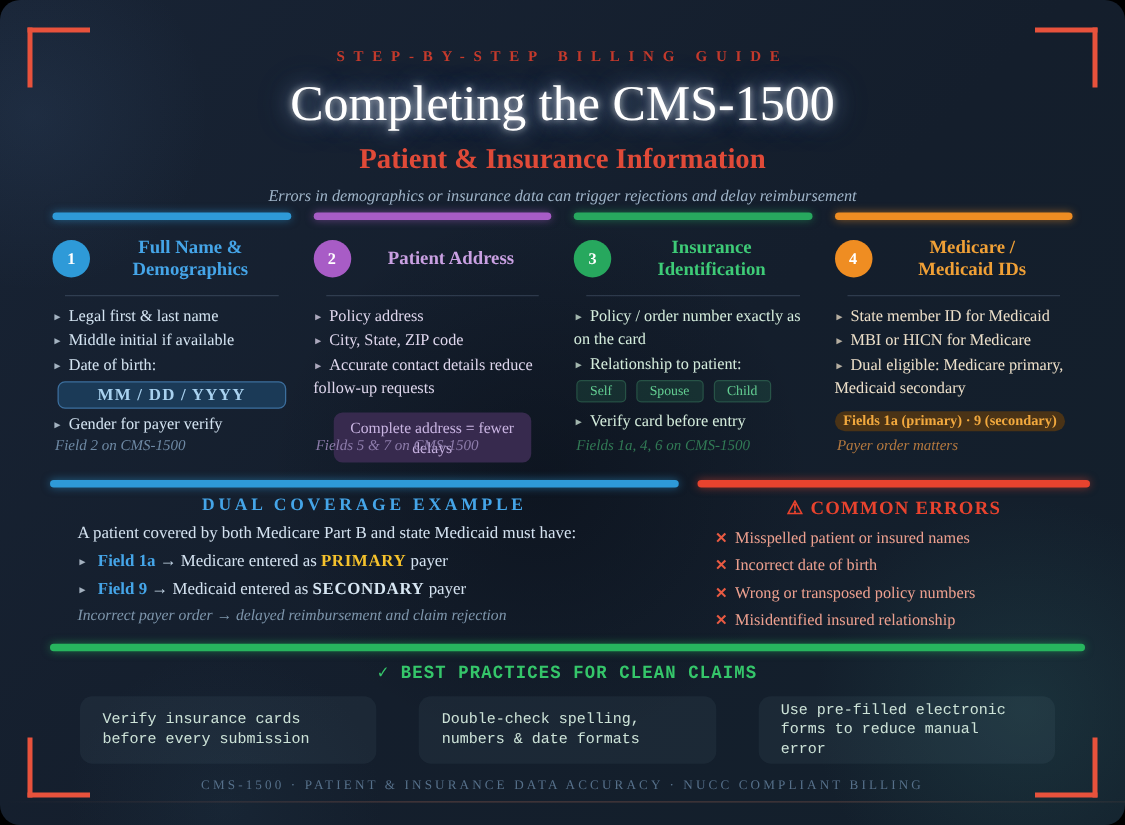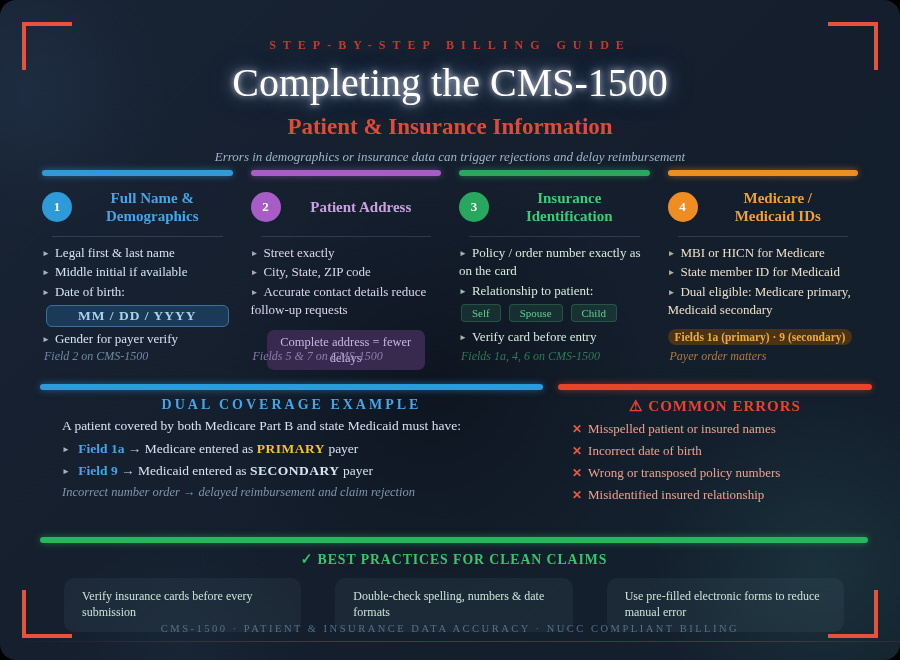--- a/index.html
+++ b/index.html
@@ -95,21 +95,21 @@
   .darrow { color:#c2d4e4; }
   .demph { font-weight:bold; letter-spacing:.5px; }
   .demph-gold { color:#f5c22c; }
   .demph-light { color:#d7e6f2; }
   .dual-note { font-size:12.5px; font-style:italic; color:#7e96ac; margin-top:5px; }
   .err-body { padding-left:14px; }
   .erow { font-size:13px; color:#eda08f; margin:6px 0; }
   .emark { color:#e85a42; font-weight:bold; margin-right:6px; font-size:12px; }
 
   
-  .bottom { position:absolute; top:537px; left:40px; width:828px; }
+  .bottom { position:absolute; top:515px; left:40px; width:828px;font-family:Liberation Mono, monospace; }
   .bar-green { height:6px; border-radius:3px; background:#27b55e; box-shadow:0 0 7px rgba(39,181,94,.55); }
   .bp-heading { text-align:center; font-weight:bold; font-size:15px; letter-spacing:1px;
     color:#35c66a; margin:7px 0 0; transform:scaleX(.92); }
   .cards { display:grid; grid-template-columns:repeat(3,1fr); gap:34px; margin:10px 24px 0; }
   .card { height:54px; border-radius:10px; background:rgba(140,185,205,.07);
     display:flex; align-items:center; justify-content:center; text-align:left;
     color:#cde3d8; font-size:12px; line-height:1.3; padding:4px 18px; }
 
   
   .footer { position:absolute; top:623px; left:0; width:100%; text-align:center;
@@ -150,21 +150,21 @@
       <div class="col-note note-blue">Field 2 on CMS-1500</div>
     </div>
 
     <div class="col c-purple">
       <div class="col-bar"></div>
       <div class="col-head">
         <div class="num">2</div>
         <div class="col-title"><span>Patient Address</span></div>
       </div>
       <div class="col-divider"></div>
-      <div class="bullet"><span class="bmark">►</span><span>Street exactly</span></div>
+      <div class="bullet"><span class="bmark">►</span><span>Policy address</span></div>
       <div class="bullet"><span class="bmark">►</span><span>City, State, ZIP code</span></div>
       <div class="bullet"><span class="bmark">►</span><span>Accurate contact details reduce follow-up requests</span></div>
       <div class="callout">Complete address = fewer delays</div>
       <div class="col-note note-purple">Fields 5 &amp; 7 on CMS-1500</div>
     </div>
 
     <div class="col c-green">
       <div class="col-bar"></div>
       <div class="col-head">
         <div class="num">3</div>
@@ -182,22 +182,22 @@
       <div class="col-note note-green">Fields 1a, 4, 6 on CMS-1500</div>
     </div>
 
     <div class="col c-orange">
       <div class="col-bar"></div>
       <div class="col-head">
         <div class="num">4</div>
         <div class="col-title"><span>Medicare / Medicaid IDs</span></div>
       </div>
       <div class="col-divider"></div>
+      <div class="bullet"><span class="bmark">►</span><span>State member ID for Medicaid</span></div>
       <div class="bullet"><span class="bmark">►</span><span>MBI or HICN for Medicare</span></div>
-      <div class="bullet"><span class="bmark">►</span><span>State member ID for Medicaid</span></div>
       <div class="bullet"><span class="bmark">►</span><span>Dual eligible: Medicare primary, Medicaid secondary</span></div>
       <div class="badge">Fields 1a (primary) · 9 (secondary)</div>
       <div class="col-note note-orange">Payer order matters</div>
     </div>
 
   </div>
 
   <div class="mid">
     <div class="mid-left">
       <div class="mid-bar bar-blue"></div>
@@ -213,21 +213,21 @@
           <span>payer</span>
         </div>
         <div class="drow">
           <span class="bmark">►</span>
           <span class="dfield">Field 9</span>
           <span class="darrow">→</span>
           <span>Medicaid entered as</span>
           <span class="demph demph-light">SECONDARY</span>
           <span>payer</span>
         </div>
-        <div class="dual-note">Incorrect number order → delayed reimbursement and claim rejection</div>
+        <div class="dual-note">Incorrect payer order → delayed reimbursement and claim rejection</div>
       </div>
     </div>
 
     <div class="mid-right">
       <div class="mid-bar bar-red"></div>
       <div class="mid-heading err-heading">
         <span>⚠</span>
         <span>COMMON ERRORS</span>
       </div>
       <div class="err-body">

